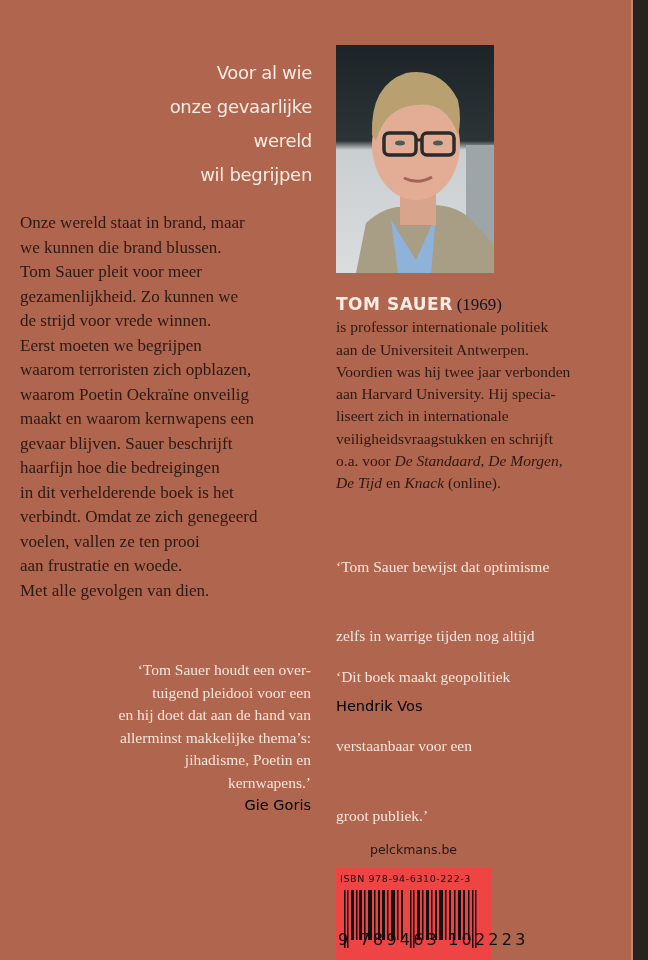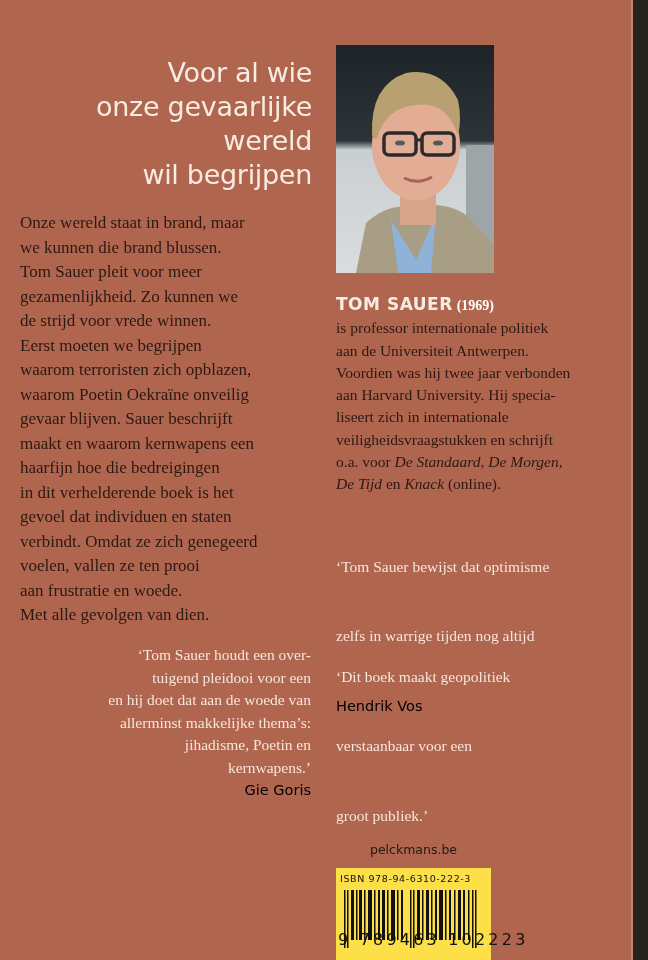--- a/index.html
+++ b/index.html
@@ -8,33 +8,33 @@
     background: #B0654F;
     font-family: "Liberation Serif", "DejaVu Serif", serif;
   }
   .spine { position: absolute; left: 633px; top: 0; width: 15px; height: 960px; background: #27231D; }
   .spine-edge { position: absolute; left: 631px; top: 0; width: 2px; height: 960px; background: #C8836C; }
 
   .headline {
     position: absolute; left: 60px; top: 56px; width: 252px;
     text-align: right; color: #F7ECE3;
     font-family: "DejaVu Sans", "Liberation Sans", sans-serif;
-    font-size: 27px; line-height: 34px; letter-spacing: -0.3px;
+    font-size: 18px; line-height: 34px; letter-spacing: -0.3px;
   }
   .headline div { white-space: nowrap; }
 
   .blurb {
     position: absolute; left: 20px; top: 211px; width: 291px;
     text-align: left; color: #2B1912;
     font-size: 17px; line-height: 24.5px;
   }
   .blurb div { white-space: nowrap; }
 
   .quote-left {
-    position: absolute; left: 20px; top: 644px; width: 291px;
+    position: absolute; left: 20px; top: 659px; width: 291px;
     text-align: right; color: #F6E6DB;
     font-size: 15.5px; line-height: 22.5px;
   }
   .quote-left div { white-space: nowrap; }
   .attrib {
     font-family: "DejaVu Sans", "Liberation Sans", sans-serif;
     color: #000000; font-size: 14.5px; line-height: 22px;
   }
 
   .photo {
@@ -44,37 +44,37 @@
 
   .bio {
     position: absolute; left: 336px; top: 293px; width: 290px;
     color: #2B1912; font-size: 15.5px; line-height: 22.3px;
   }
   .bio div { white-space: nowrap; }
   .bio-name {
     font-family: "DejaVu Sans", "Liberation Sans", sans-serif; font-weight: bold;
     color: #F7ECE3; font-size: 17px; letter-spacing: 0.5px;
   }
-  .bio-year { font-size: 14px; color: #ffffff; font-weight: bold; }
+  .bio-year { font-size: 17px; color: #0f172a; }
   .it { font-style: italic; font-family: Liberation Serif, serif; }
 
   .quote-right {
     position: absolute; left: 336px; width: 290px;
     color: #F6E6DB; font-size: 15.5px; line-height: 22.3px;
   }
   .quote-right div { white-space: nowrap; margin-top: 47px; }
   .q1 { top: 509px; }
   .q2 { top: 619px; }
 
   .publisher {
     position: absolute; left: 336px; top: 842px; width: 155px; text-align: center;
     font-family: "DejaVu Sans", "Liberation Sans", sans-serif; font-size: 12.5px; color: #231712;
   }
   .barcode-box {
-    position: absolute; left: 336px; top: 868px; width: 155px; height: 92px; background: #fde047;
+    position: absolute; left: 336px; top: 868px; width: 155px; height: 92px; background: #ef4444;
   }
   .isbn-text {
     position: absolute; left: 4px; top: 5px; width: 148px;
     font-family: "DejaVu Sans", "Liberation Sans", sans-serif; font-size: 9.5px; letter-spacing: 0.6px;
     color: #111; white-space: nowrap;
   }
   .bars { position: absolute; left: 8px; top: 22px; }
   .ean-digits {
     position: absolute; left: 2px; top: 62px; width: 150px;
     font-family: "DejaVu Sans", "Liberation Sans", sans-serif; font-size: 16px; letter-spacing: 3.2px; color: #111;
@@ -96,35 +96,34 @@
 
 <div class="blurb">
   <div>Onze wereld staat in brand, maar</div>
   <div>we kunnen die brand blussen.</div>
   <div>Tom Sauer pleit voor meer</div>
   <div>gezamenlijkheid. Zo kunnen we</div>
   <div>de strijd voor vrede winnen.</div>
   <div>Eerst moeten we begrijpen</div>
   <div>waarom terroristen zich opblazen,</div>
   <div>waarom Poetin Oekraïne onveilig</div>
+  <div>maakt en waarom kernwapens een</div>
   <div>gevaar blijven. Sauer beschrijft</div>
-  <div>maakt en waarom kernwapens een</div>
   <div>haarfijn hoe die bedreigingen</div>
   <div>in dit verhelderende boek is het</div>
-  <div>gevoel dat individuen en staten</div>
   <div>verbindt. Omdat ze zich genegeerd</div>
   <div>voelen, vallen ze ten prooi</div>
   <div>aan frustratie en woede.</div>
   <div>Met alle gevolgen van dien.</div>
 </div>
 
 <div class="quote-left">
   <div>‘Tom Sauer houdt een over-</div>
   <div>tuigend pleidooi voor een</div>
-  <div>en hij doet dat aan de woede van</div>
+  <div>en hij doet dat aan de hand van</div>
   <div>allerminst makkelijke thema’s:</div>
   <div>jihadisme, Poetin en</div>
   <div>kernwapens.’</div>
   <div class="attrib">Gie Goris</div>
 </div>
 
 <div class="photo" aria-label="Portrait of Tom Sauer">
   <svg width="158" height="228" viewBox="0 0 158 228">
     <defs>
       <linearGradient id="bg" x1="0" y1="0" x2="0" y2="1">

